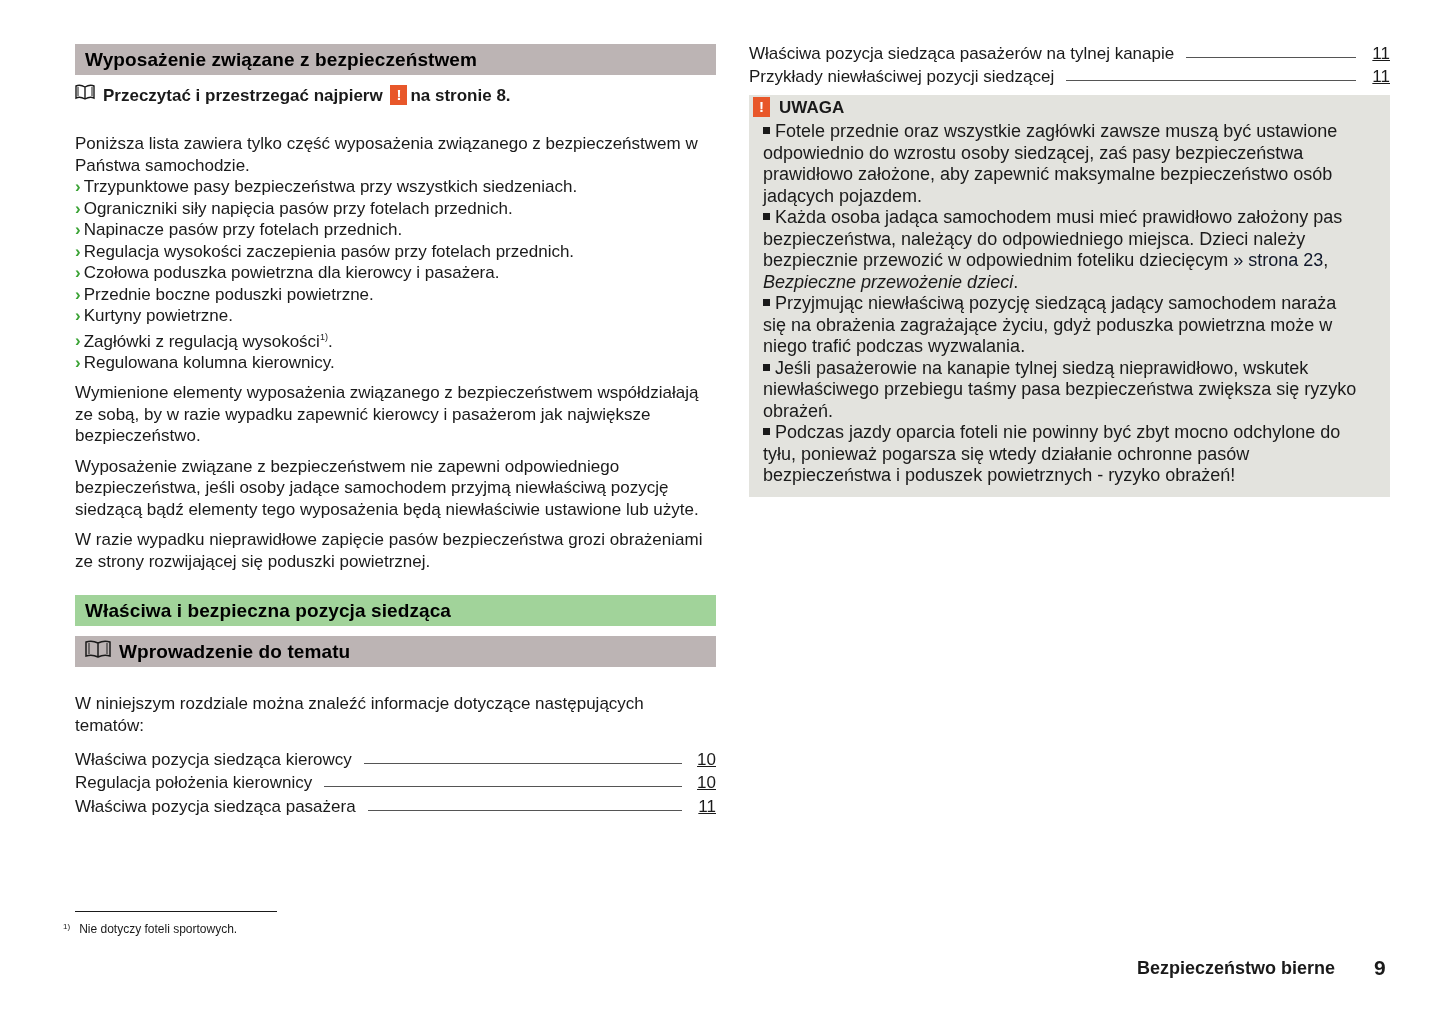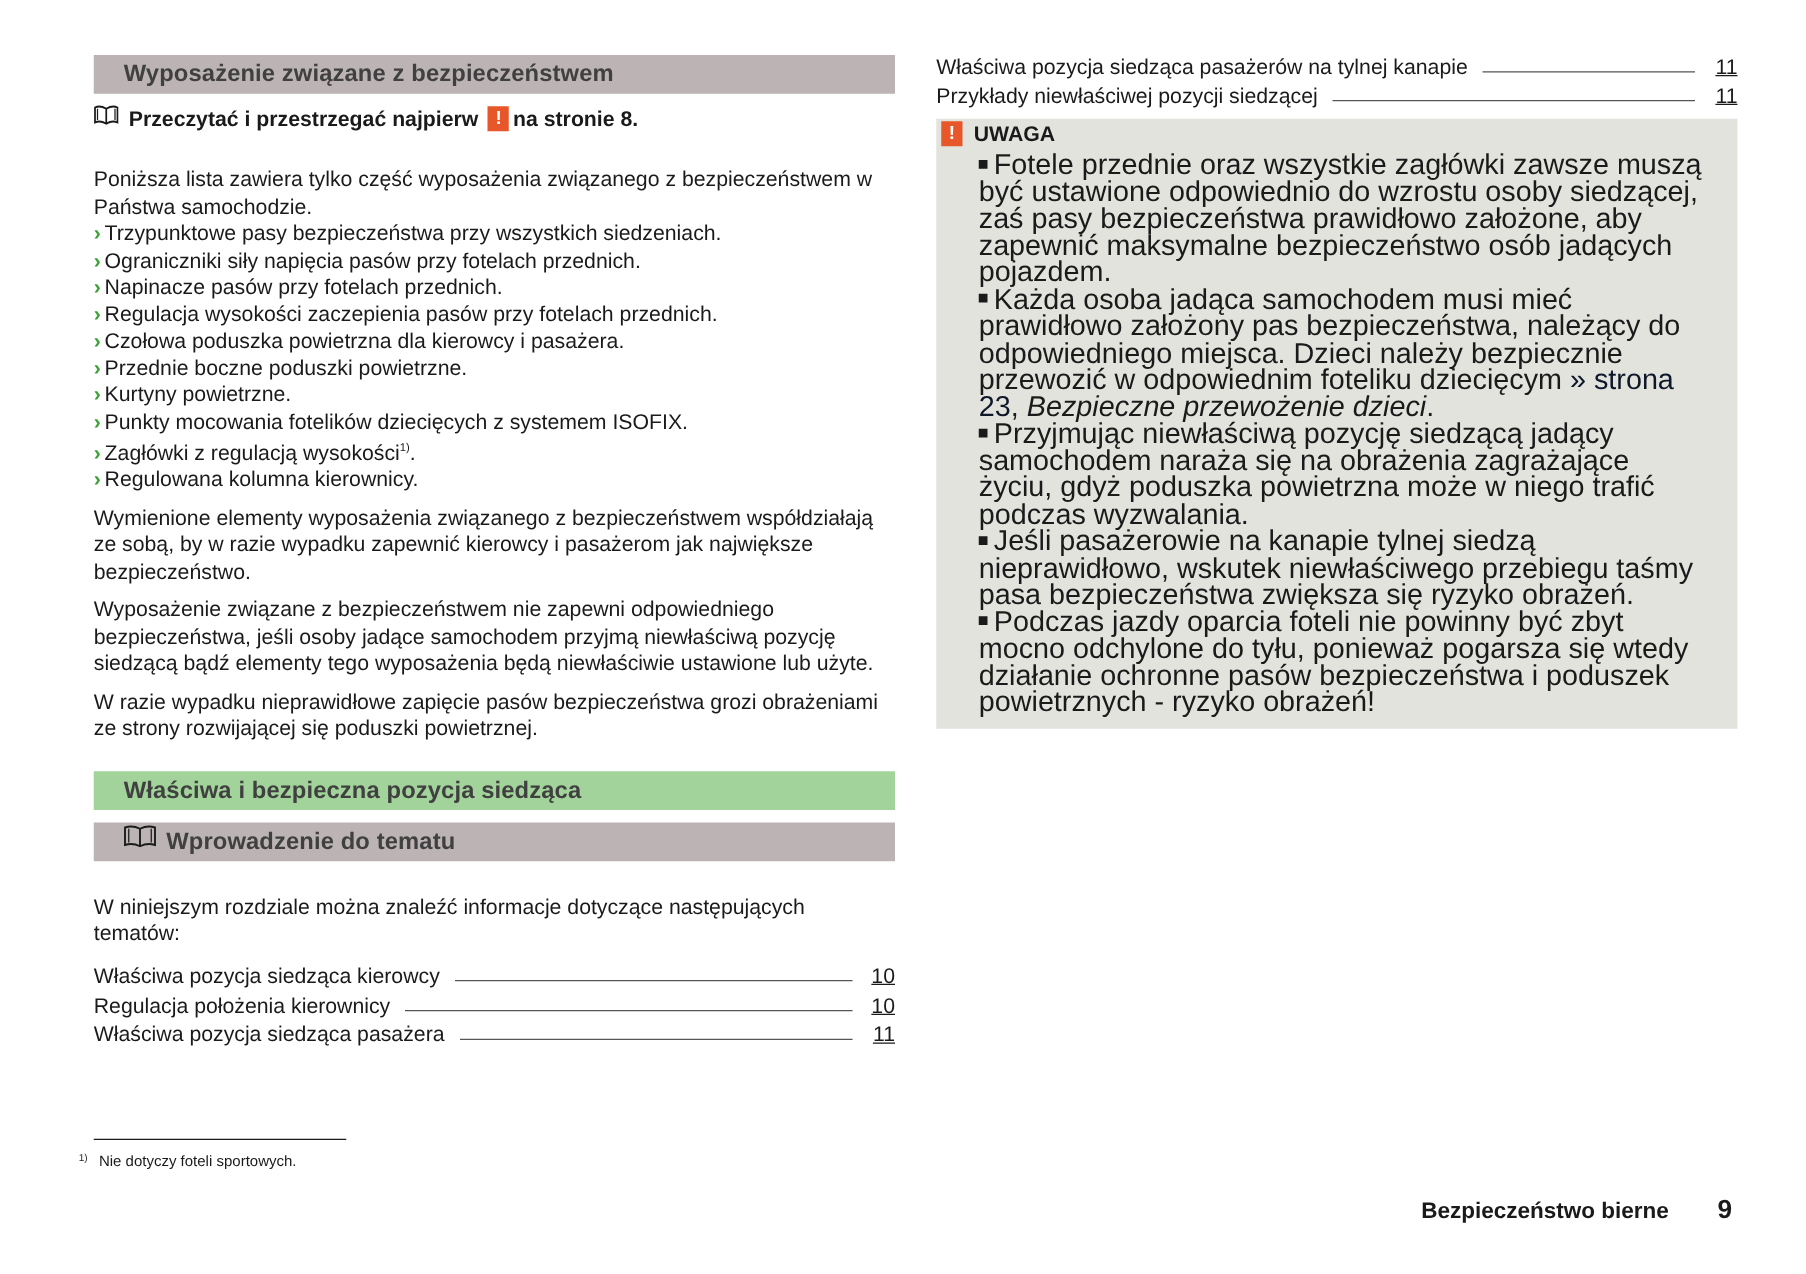--- a/index.html
+++ b/index.html
@@ -5,22 +5,22 @@
     html, body { margin: 0; padding: 0; }
     body {
       width: 1445px; height: 1019px; background: #ffffff; position: relative;
       font-family: "Liberation Sans", "DejaVu Sans", sans-serif;
       color: #1a1a1a; overflow: hidden;
     }
     .col-left { position: absolute; left: 75px; top: 44px; width: 641px; }
     .col-right { position: absolute; left: 749px; top: 40px; width: 641px; }
 
     .hdr {
-      height: 31px; line-height: 31px; padding-left: 24px;
-      font-size: 19px; font-weight: bold; color: #404040; letter-spacing: 0.1px;
+      height: 31px; line-height: 31px; padding-left: 10px;
+      font-size: 19px; font-weight: bold; color: #000000; letter-spacing: 0.1px;
     }
     .hdr.grey { background: #bcb4b4; }
     .hdr.green { background: #a1d39a; }
     .hdr .book { display: inline-block; vertical-align: middle; margin-right: 8px; margin-top: -3px; }
 
     .readfirst { margin-top: 10px; height: 22px; line-height: 22px; font-size: 17px; font-weight: bold; }
     .readfirst .book { display: inline-block; vertical-align: middle; margin-right: 8px; margin-top: -3px; }
     .excl {
       display: inline-block; width: 17px; height: 20px; background: #e8572a; color: #fff;
       text-align: center; line-height: 20px; font-size: 15px; font-weight: bold;
@@ -38,21 +38,21 @@
     .toc { margin-top: 10px; }
     .toc-row { display: flex; align-items: flex-end; height: 23.5px; font-size: 17px; }
     .toc-row .lbl { white-space: nowrap; }
     .toc-row .dots { flex: 1; border-bottom: 1px solid #555; margin: 0 14px 6px 12px; }
     .toc-row .num { width: 20px; text-align: right; text-decoration: underline; }
 
     .warn { margin-top: 8px; background: #e3e3de; padding: 0 13px 10px 0; }
     .warn-hdr { height: 26px; line-height: 26px; font-size: 17px; font-weight: bold; padding-left: 4px; }
     .warn-hdr .excl { margin-left: 0; margin-right: 9px; }
     .warn-body { padding: 0 14px 0 14px; }
-    .warn-body p { font-size: 23px; line-height: 21.5px; margin-left: 20px; }
+    .warn-body p { font-size: 18px; line-height: 21.5px; }
     .sq { display: inline-block; width: 7px; height: 7px; background: #1a1a1a; vertical-align: middle; margin: -3px 5px 0 0; }
     .link { color: #0f172a; }
     i { font-style: italic; }
 
     .fn-rule { position: absolute; left: 75px; top: 911px; width: 202px; border-top: 1.5px solid #1a1a1a; }
     .fn { position: absolute; left: 63px; top: 922px; font-size: 12px; }
     .fn sup { font-size: 8px; margin-right: 9px; vertical-align: top; }
     .footer { position: absolute; top: 958px; right: 110px; font-size: 18px; font-weight: bold; }
     .pagenum { position: absolute; top: 956px; left: 1374px; font-size: 21px; font-weight: bold; }
   </style>
@@ -74,21 +74,20 @@
 
   <p class="intro">Poniższa lista zawiera tylko część wyposażenia związanego z bezpieczeństwem w Państwa samochodzie.</p>
   <ul class="bul">
     <li><span class="chev">›</span><span>Trzypunktowe pasy bezpieczeństwa przy wszystkich siedzeniach.</span></li>
     <li><span class="chev">›</span><span>Ograniczniki siły napięcia pasów przy fotelach przednich.</span></li>
     <li><span class="chev">›</span><span>Napinacze pasów przy fotelach przednich.</span></li>
     <li><span class="chev">›</span><span>Regulacja wysokości zaczepienia pasów przy fotelach przednich.</span></li>
     <li><span class="chev">›</span><span>Czołowa poduszka powietrzna dla kierowcy i pasażera.</span></li>
     <li><span class="chev">›</span><span>Przednie boczne poduszki powietrzne.</span></li>
     <li><span class="chev">›</span><span>Kurtyny powietrzne.</span></li>
-    <li><span class="chev">›</span><span>Punkty mocowania fotelików dziecięcych z systemem ISOFIX.</span></li>
     <li><span class="chev">›</span><span>Zagłówki z regulacją wysokości</span><sup>1)</sup>.</li>
     <li><span class="chev">›</span><span>Regulowana kolumna kierownicy.</span></li>
   </ul>
 
   <p class="para">Wymienione elementy wyposażenia związanego z bezpieczeństwem współdziałają ze sobą, by w razie wypadku zapewnić kierowcy i pasażerom jak największe bezpieczeństwo.</p>
   <p class="para">Wyposażenie związane z bezpieczeństwem nie zapewni odpowiedniego bezpieczeństwa, jeśli osoby jadące samochodem przyjmą niewłaściwą pozycję siedzącą bądź elementy tego wyposażenia będą niewłaściwie ustawione lub użyte.</p>
   <p class="para">W razie wypadku nieprawidłowe zapięcie pasów bezpieczeństwa grozi obrażeniami ze strony rozwijającej się poduszki powietrznej.</p>
 
   <div class="hdr green" style="margin-top:23px;">Właściwa i bezpieczna pozycja siedząca</div>
   <div class="hdr grey" style="margin-top:10px;">

